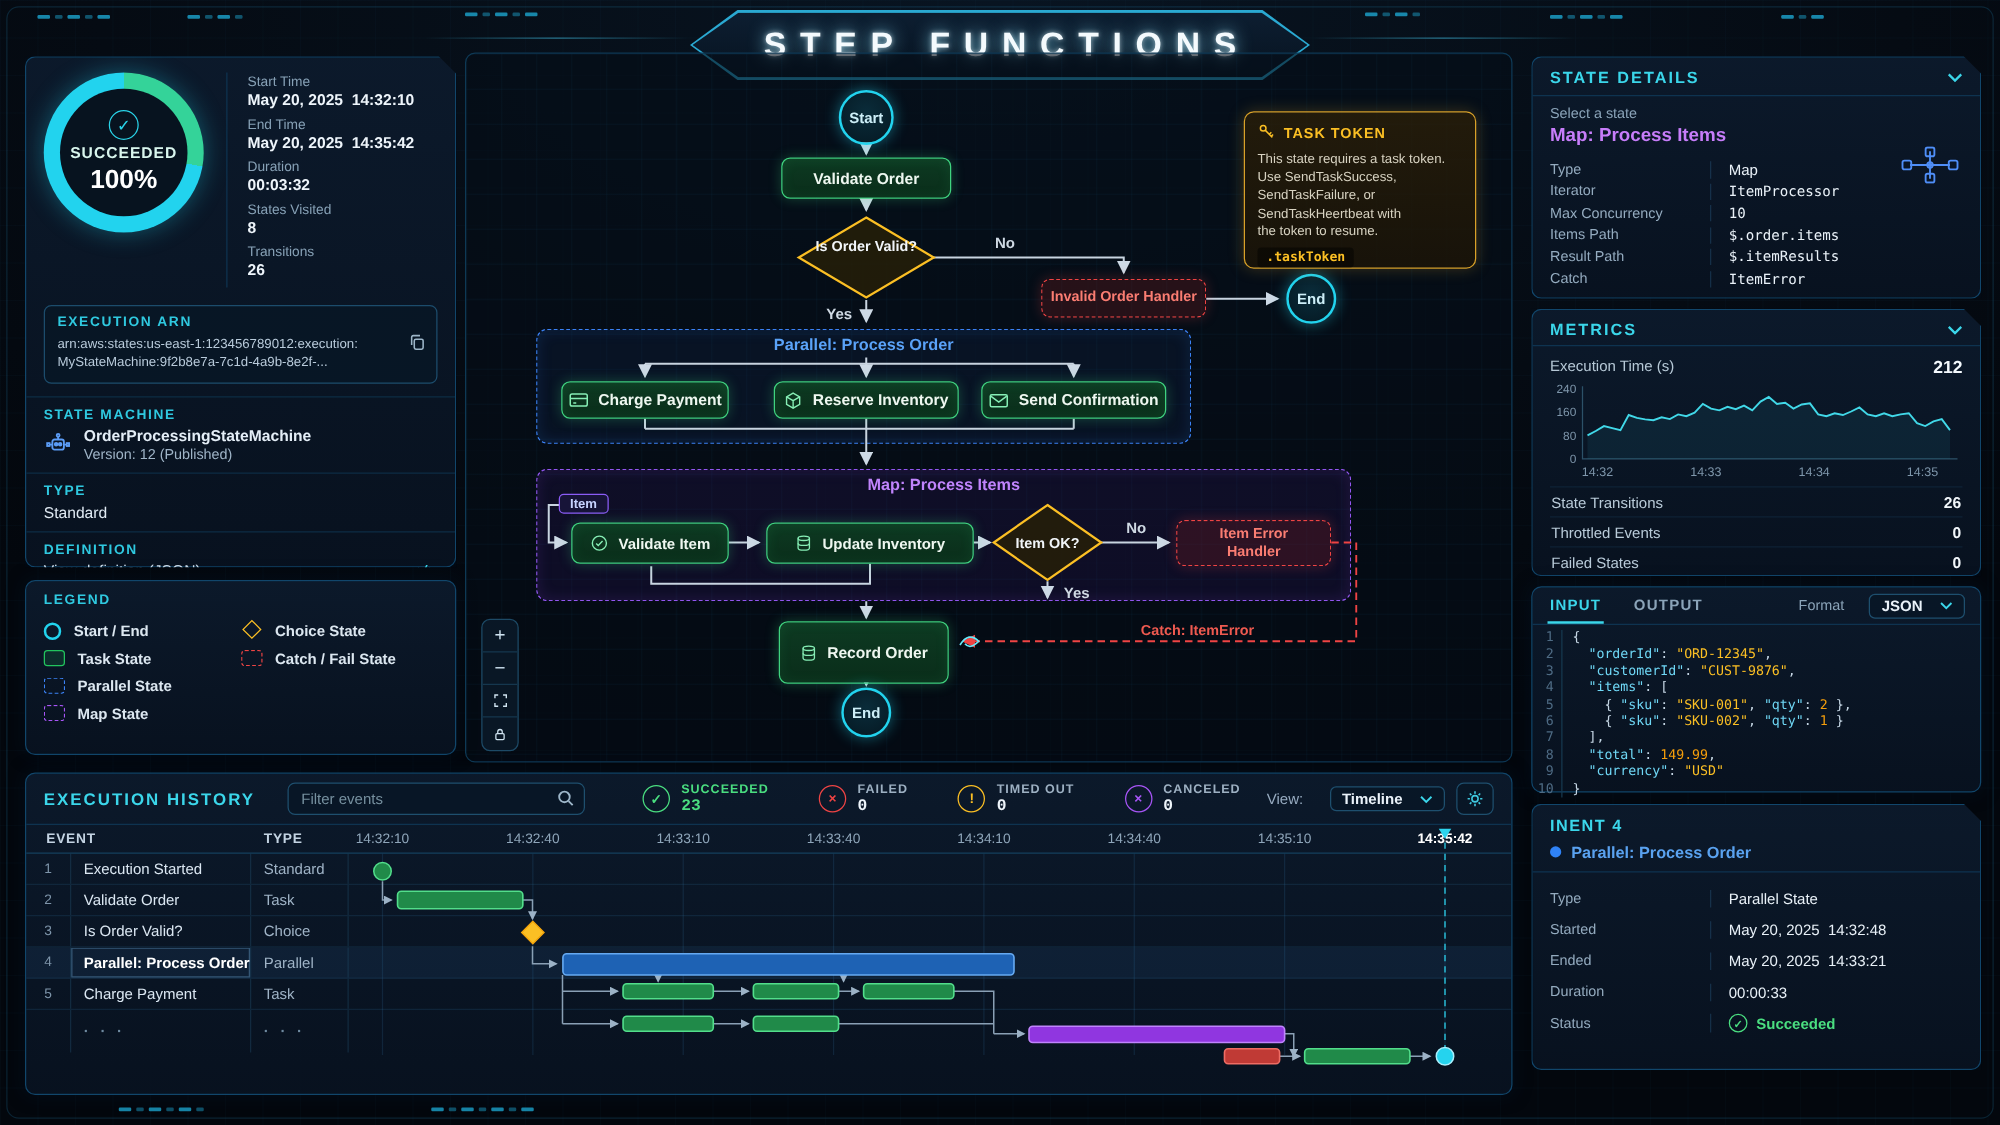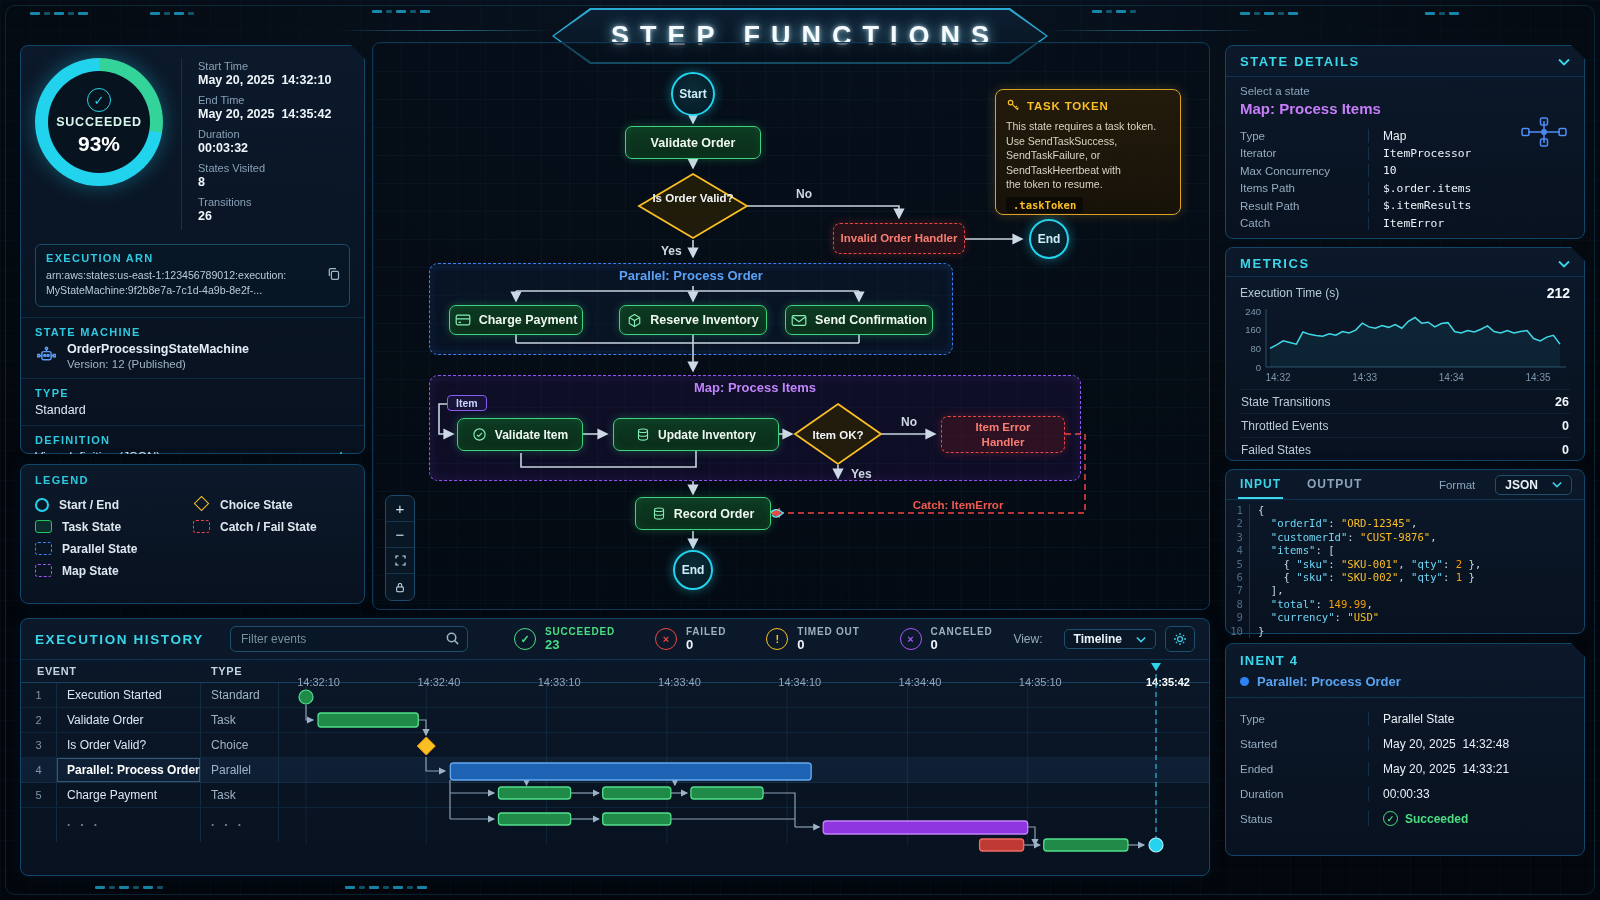--- a/index.html
+++ b/index.html
@@ -187,31 +187,31 @@
   .filter-input::placeholder { color:#76909f; }
   .filter-icon { position:absolute; right:8px; top:5px; color:#9db6c9; }
   .counters { display:flex; gap:40px; margin-left:46px; }
   .counter { display:flex; align-items:center; gap:9px; }
   .c-icon { width:22px; height:22px; border-radius:50%; border:1.7px solid; display:flex; align-items:center;
     justify-content:center; font-size:11px; font-weight:800; }
   .c-green { border-color:#4ade80; color:#4ade80; } .c-red { border-color:#ef4444; color:#ef4444; }
   .c-yellow { border-color:#fbbf24; color:#fbbf24; } .c-purple { border-color:#a855f7; color:#a855f7; }
   .c-label { font-size:10px; letter-spacing:.8px; color:#9db0c2; font-weight:700; }
   .c-label.green { color:#4ade80; }
-  .c-val { font-size:13px; font-weight:800; color:#eef5fb; }
+  .c-val { font-size:13px; font-weight:800; color:#eef5fb;font-family:Liberation Mono, monospace; }
   .c-val.green { color:#4ade80; }
   .view-wrap { margin-left:auto; display:flex; align-items:center; gap:9px; }
   .view-label { color:#97abc0; font-size:12px; }
   .gear-btn { width:30px; height:26px; border:1px solid #1e4f6e; border-radius:6px; background:rgba(8,22,38,.8);
     color:#3fc9e0; display:flex; align-items:center; justify-content:center; cursor:pointer; }
 
   .table-head { position:absolute; left:0; right:0; top:40px; height:24px; border-top:1px solid #0e3350;
     border-bottom:1px solid #14405e; }
   .th { position:absolute; top:5px; font-size:11px; font-weight:700; color:#c3d3e2; letter-spacing:.6px; }
-  .tick { position:absolute; top:16px; width:68px; text-align:right; font-size:11px; color:#8fa6ba; }
+  .tick { position:absolute; top:5px; width:68px; text-align:center; font-size:11px; color:#8fa6ba; }
   .tick-last { color:#fff; font-weight:800; }
   .hist-rows { position:absolute; left:0; right:0; top:64px; }
   .hrow { display:grid; grid-template-columns:36px 144px 78px 1fr; height:25px; align-items:center;
     border-bottom:1px solid rgba(30,70,100,.35); }
   .hrow > div { height:100%; display:flex; align-items:center; }
   .h-num { justify-content:center; color:#7e95aa; font-size:11px; border-right:1px solid rgba(30,70,100,.45); }
   .h-event { padding-left:10px; color:#dbe7f2; font-size:12px; border-right:1px solid rgba(30,70,100,.45); }
   .h-type { padding-left:10px; color:#9fb3c6; font-size:12px; border-right:1px solid rgba(30,70,100,.45); }
   .hrow.hl { background:rgba(30,62,98,.28); }
   .hrow.hl .h-event { color:#fff; font-weight:800; box-shadow:inset 0 0 0 1px rgba(110,170,215,.4); }
@@ -288,21 +288,21 @@
       <span>STEP FUNCTIONS</span>
     </div>
   </div>
 
   <section class="panel chamfer" style="left:20px;top:45px;width:345px;height:409px">
     <div class="sum-body">
       <div class="donut">
         <div class="donut-hole">
           <div class="check-badge">✓</div>
           <div class="status-label">SUCCEEDED</div>
-          <div class="status-pct">93%</div>
+          <div class="status-pct">100%</div>
         </div>
       </div>
       <div class="stats" id="summary-stats">
           <div class="stat">
             <div class="s-label">Start Time</div>
             <div class="s-value">May 20, 2025  14:32:10</div>
           </div>
           <div class="stat">
             <div class="s-label">End Time</div>
             <div class="s-value">May 20, 2025  14:35:42</div>
@@ -514,21 +514,21 @@
         </span>
       <span>Update Inventory</span>
     </div>
     <div class="dlabel" style="left:425px;top:385px;width:80px">Item OK?</div>
     <div class="flow-label" style="left:528px;top:372px">No</div>
     <div class="flow-label" style="left:478px;top:424px">Yes</div>
     <div class="node fail-node" style="left:568px;top:373px;width:124px;height:37px;white-space:pre-line"><span>Item Error
 Handler</span></div>
 
     <div class="catch-label" style="left:460px;top:456px;width:250px;text-align:center">Catch: ItemError</div>
-    <div class="node task-node" style="left:262px;top:454px;width:136px;height:33px">
+    <div class="node task-node" style="left:250px;top:454px;width:136px;height:50px">
       <span class="nicon">
           <svg width="14" height="15" viewBox="0 0 20 20" fill="none" stroke="currentColor" stroke-width="1.5">
             <ellipse cx="10" cy="4.5" rx="6.5" ry="2.5"></ellipse>
             <path d="M3.5 4.5v11c0 1.4 2.9 2.5 6.5 2.5s6.5-1.1 6.5-2.5v-11"></path>
             <path d="M3.5 10c0 1.4 2.9 2.5 6.5 2.5s6.5-1.1 6.5-2.5"></path>
           </svg>
         </span>
       <span>Record Order</span>
     </div>
     <div class="node se-node" style="left:300px;top:507px;width:40px;height:40px">

